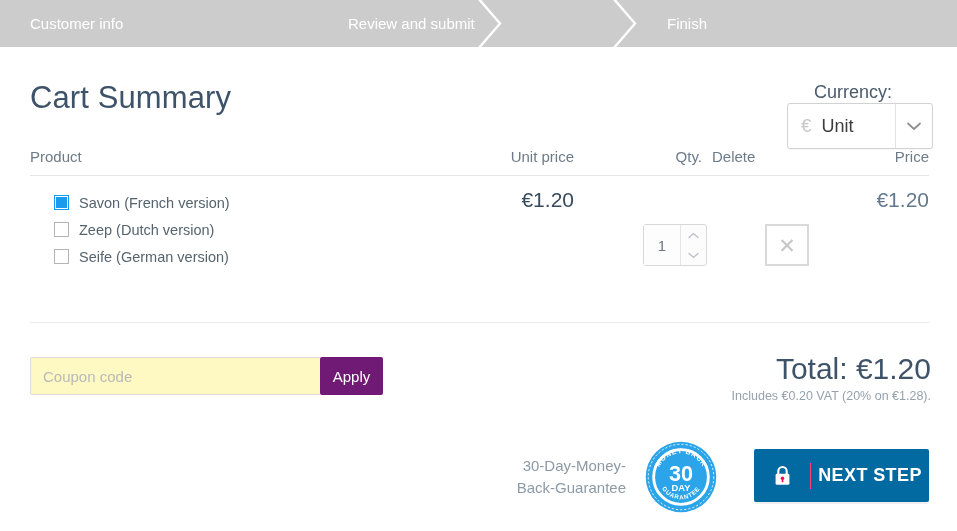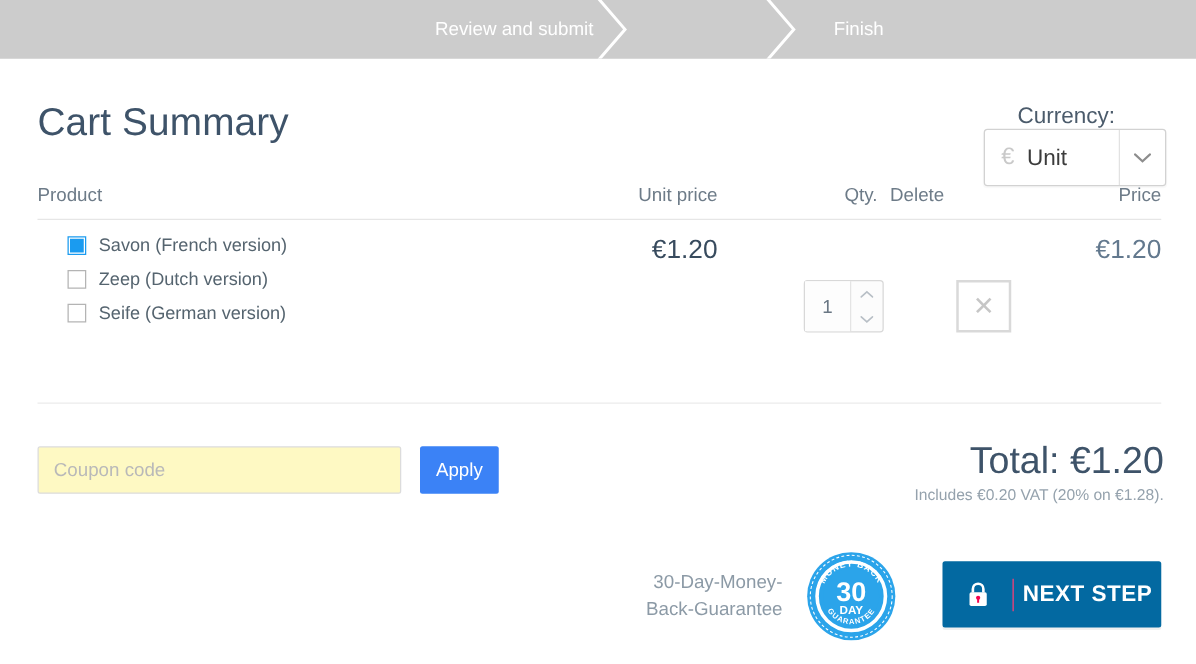--- a/index.html
+++ b/index.html
@@ -127,20 +127,21 @@
     position: relative;
     height: 150px;
   }
   .variants {
     position: absolute;
     left: 0;
     top: 13px;
   }
   .variant {
     display: flex;
+    align-items: center;
     height: 27px;
     padding-left: 24px;
   }
   .cbox {
     width: 15px;
     height: 15px;
     border: 1px solid #b4b4b4;
     background: #ffffff;
     margin-right: 10px;
     box-sizing: border-box;
@@ -252,25 +253,25 @@
     box-sizing: border-box;
     font-family: "Liberation Sans", sans-serif;
     font-size: 15px;
     color: #555555;
     padding: 0 12px;
     outline: none;
   }
   .coupon-input::placeholder { color: #b9b9b9; }
   .apply-btn {
     position: absolute;
-    left: 336px;
+    left: 320px;
     top: 357px;
     width: 63px;
     height: 38px;
-    background: #3b82f6;
+    background: #701a75;
     border: none;
     border-radius: 2px;
     color: #ffffff;
     font-family: "Liberation Sans", sans-serif;
     font-size: 15px;
     cursor: pointer;
     padding: 0;
   }
 
   
@@ -343,20 +344,23 @@
     font-weight: bold;
     letter-spacing: .4px;
     text-align: center;
     font-family: "Liberation Sans", sans-serif;
   }
 </style>
 </head>
 <body>
 
 <div class="stepbar">
+  <div class="step" id="step-0" style="left: 30px;">
+    <span>Customer info</span>
+  </div>
   <div class="step-chevron" style="left:470px">
     <svg width="40" height="47" viewBox="0 0 40 47">
         <path d="M8 -2 L30 23.5 L8 49" fill="none" stroke="#ffffff" stroke-width="2.4"></path>
       </svg>
   </div>
   <div class="step" id="step-1" style="left: 348px;">
     <span>Review and submit</span>
   </div>
   <div class="step-chevron" style="left:605px">
     <svg width="40" height="47" viewBox="0 0 40 47">

